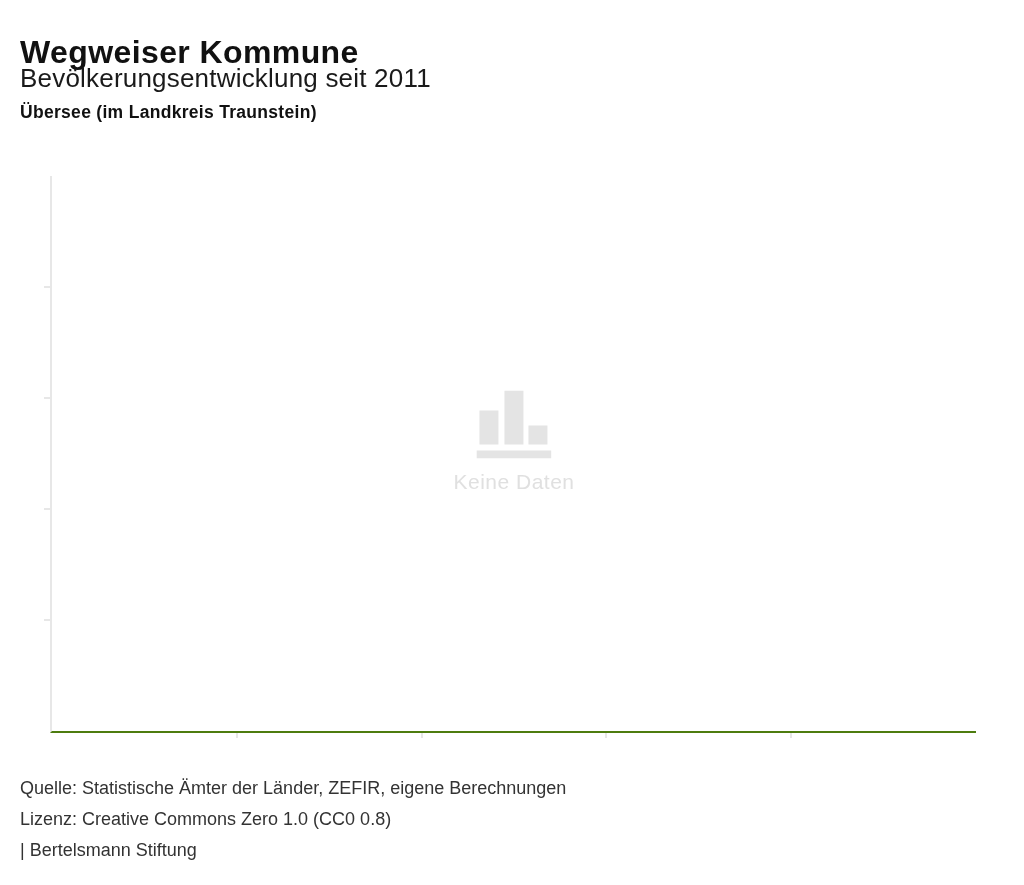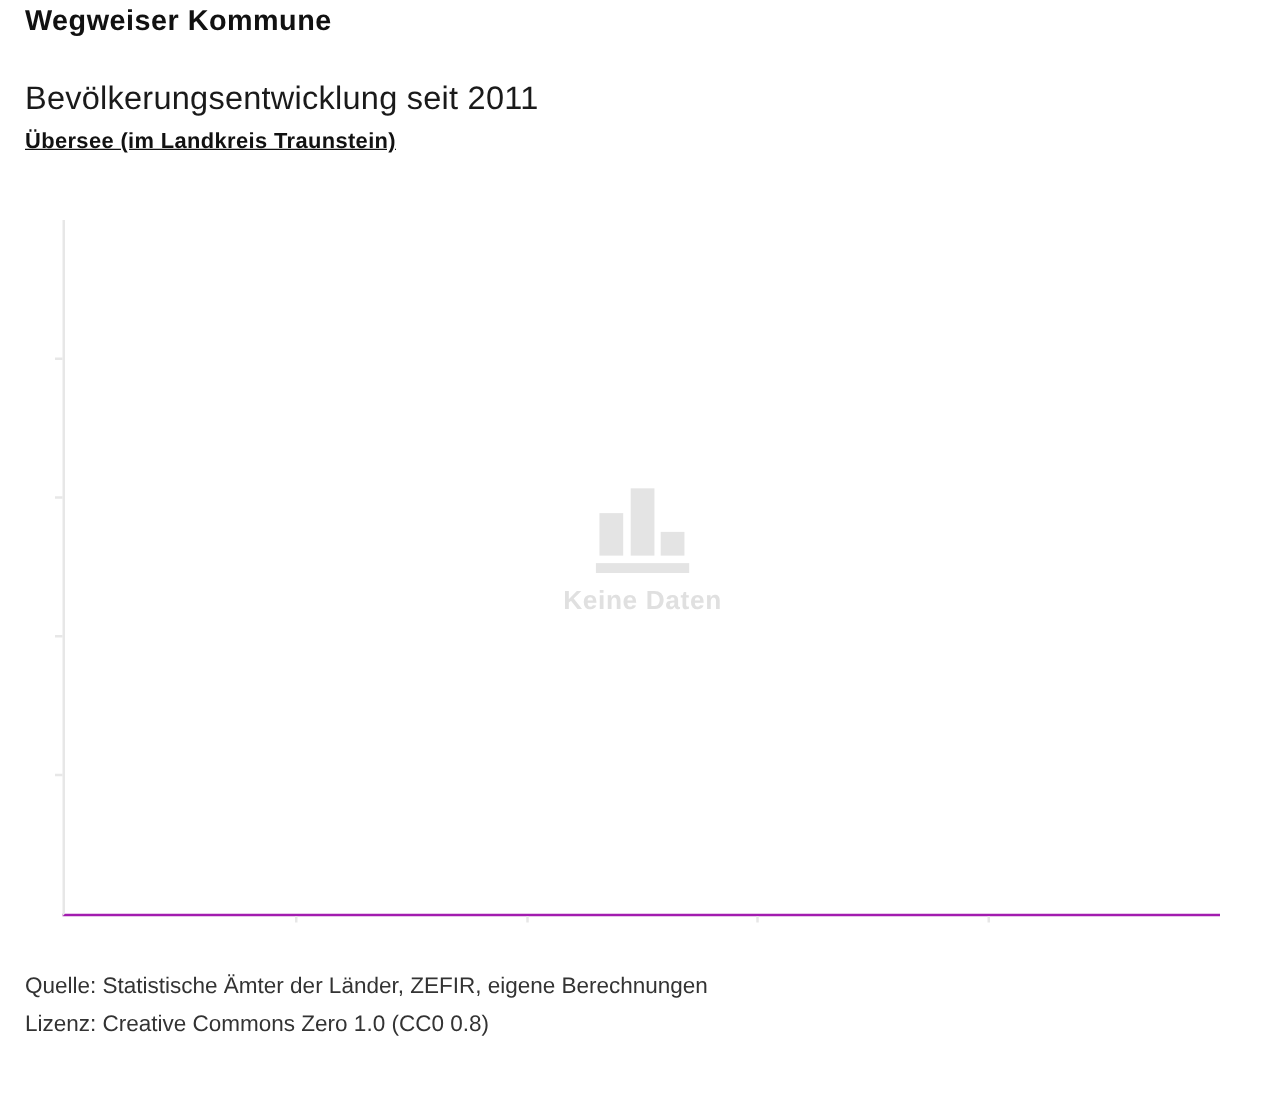--- a/index.html
+++ b/index.html
@@ -6,23 +6,23 @@
   .page {
     position: relative;
     width: 1024px;
     height: 885px;
     background: #ffffff;
     font-family: "Liberation Sans", "DejaVu Sans", sans-serif;
     overflow: hidden;
   }
   .app-title {
     position: absolute;
-    left: 20px; top: 4px;
+    left: 20px; top: 35px;
     margin: 0;
-    font-size: 23px;
+    font-size: 32px;
     font-weight: 700;
     letter-spacing: 0.4px;
     color: #111111;
     line-height: 1.1;
   }
   .chart-title {
     position: absolute;
     left: 20px; top: 64px;
     margin: 0;
     font-size: 26px;
@@ -33,30 +33,28 @@
   }
   .chart-subtitle {
     position: absolute;
     left: 20px; top: 102px;
     margin: 0;
     font-size: 17.5px;
     font-weight: 700;
     letter-spacing: 0.3px;
     color: #111111;
     line-height: 1.2;
-    text-decoration: underline;
   }
   .plot {
     position: absolute;
     left: 50px; top: 176px;
     width: 926px; height: 557px;
     box-sizing: border-box;
     border-left: 2px solid #e7e7e7;
-    border-bottom: 2px solid #a21caf;
-    font-weight: bold;
+    border-bottom: 2px solid #4d7c0f;
   }
   .ytick {
     position: absolute;
     left: -8px;
     width: 6px; height: 2px;
     background: #e7e7e7;
   }
   .xtick {
     position: absolute;
     bottom: -7px;
@@ -114,15 +112,16 @@
       <div class="ytick" style="top: calc(80% - 1px);"></div>
       <div class="xtick" style="left: calc(20% - 1px);"></div>
       <div class="xtick" style="left: calc(40% - 1px);"></div>
       <div class="xtick" style="left: calc(60% - 1px);"></div>
       <div class="xtick" style="left: calc(80% - 1px);"></div>
     </div>
 
   <div class="footer">
     <p>Quelle: Statistische Ämter der Länder, ZEFIR, eigene Berechnungen</p>
     <p>Lizenz: Creative Commons Zero 1.0 (CC0 0.8)</p>
+    <p>| Bertelsmann Stiftung</p>
   </div>
 
 </div>
 
 </body></html>

